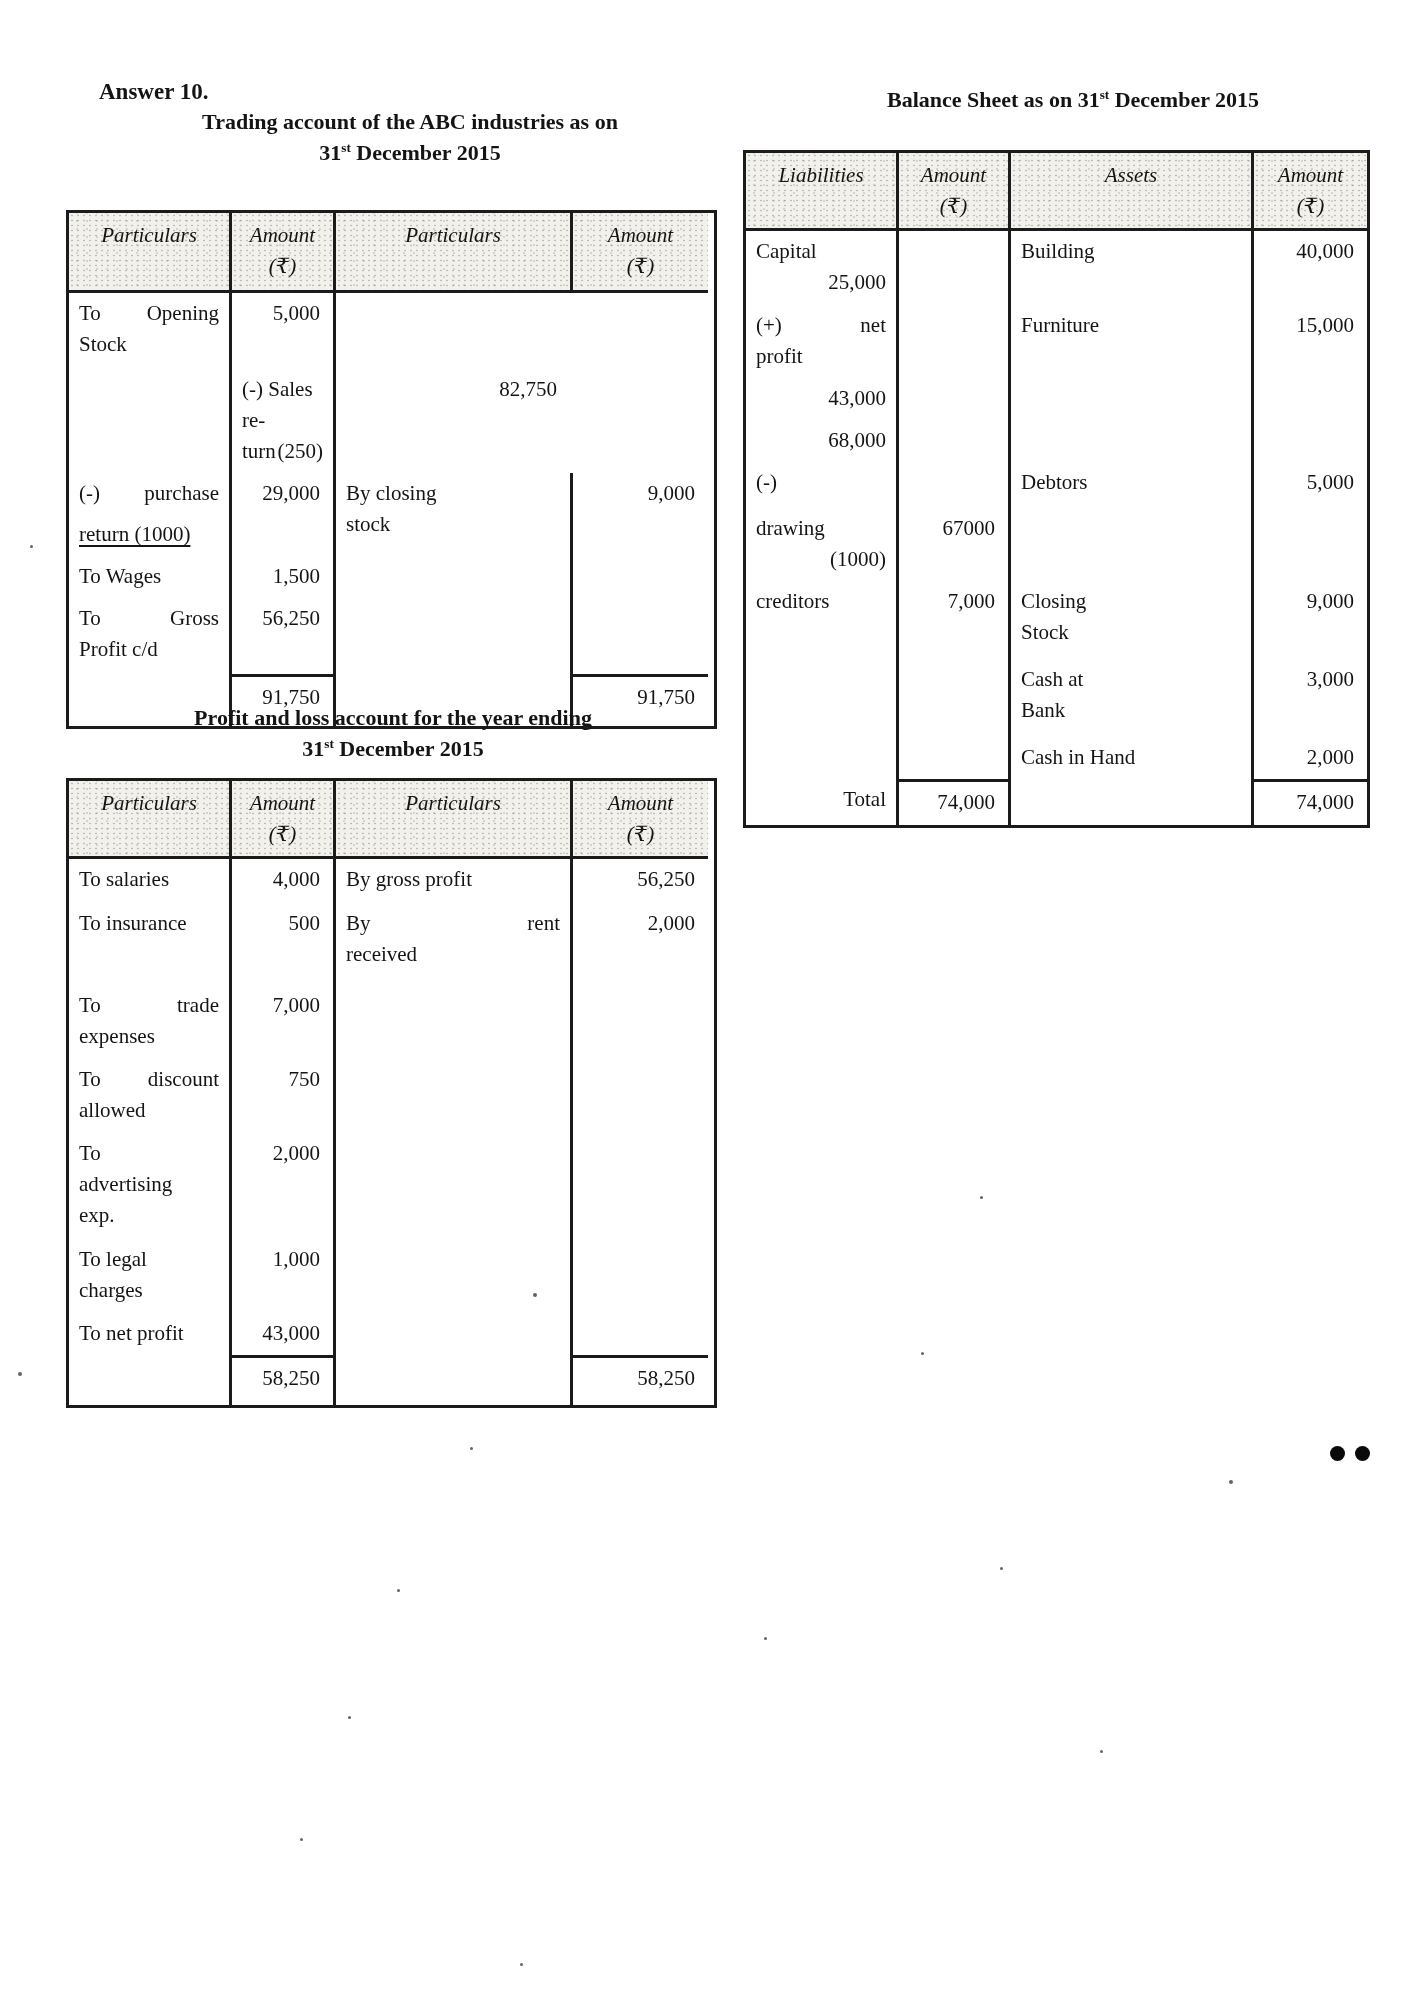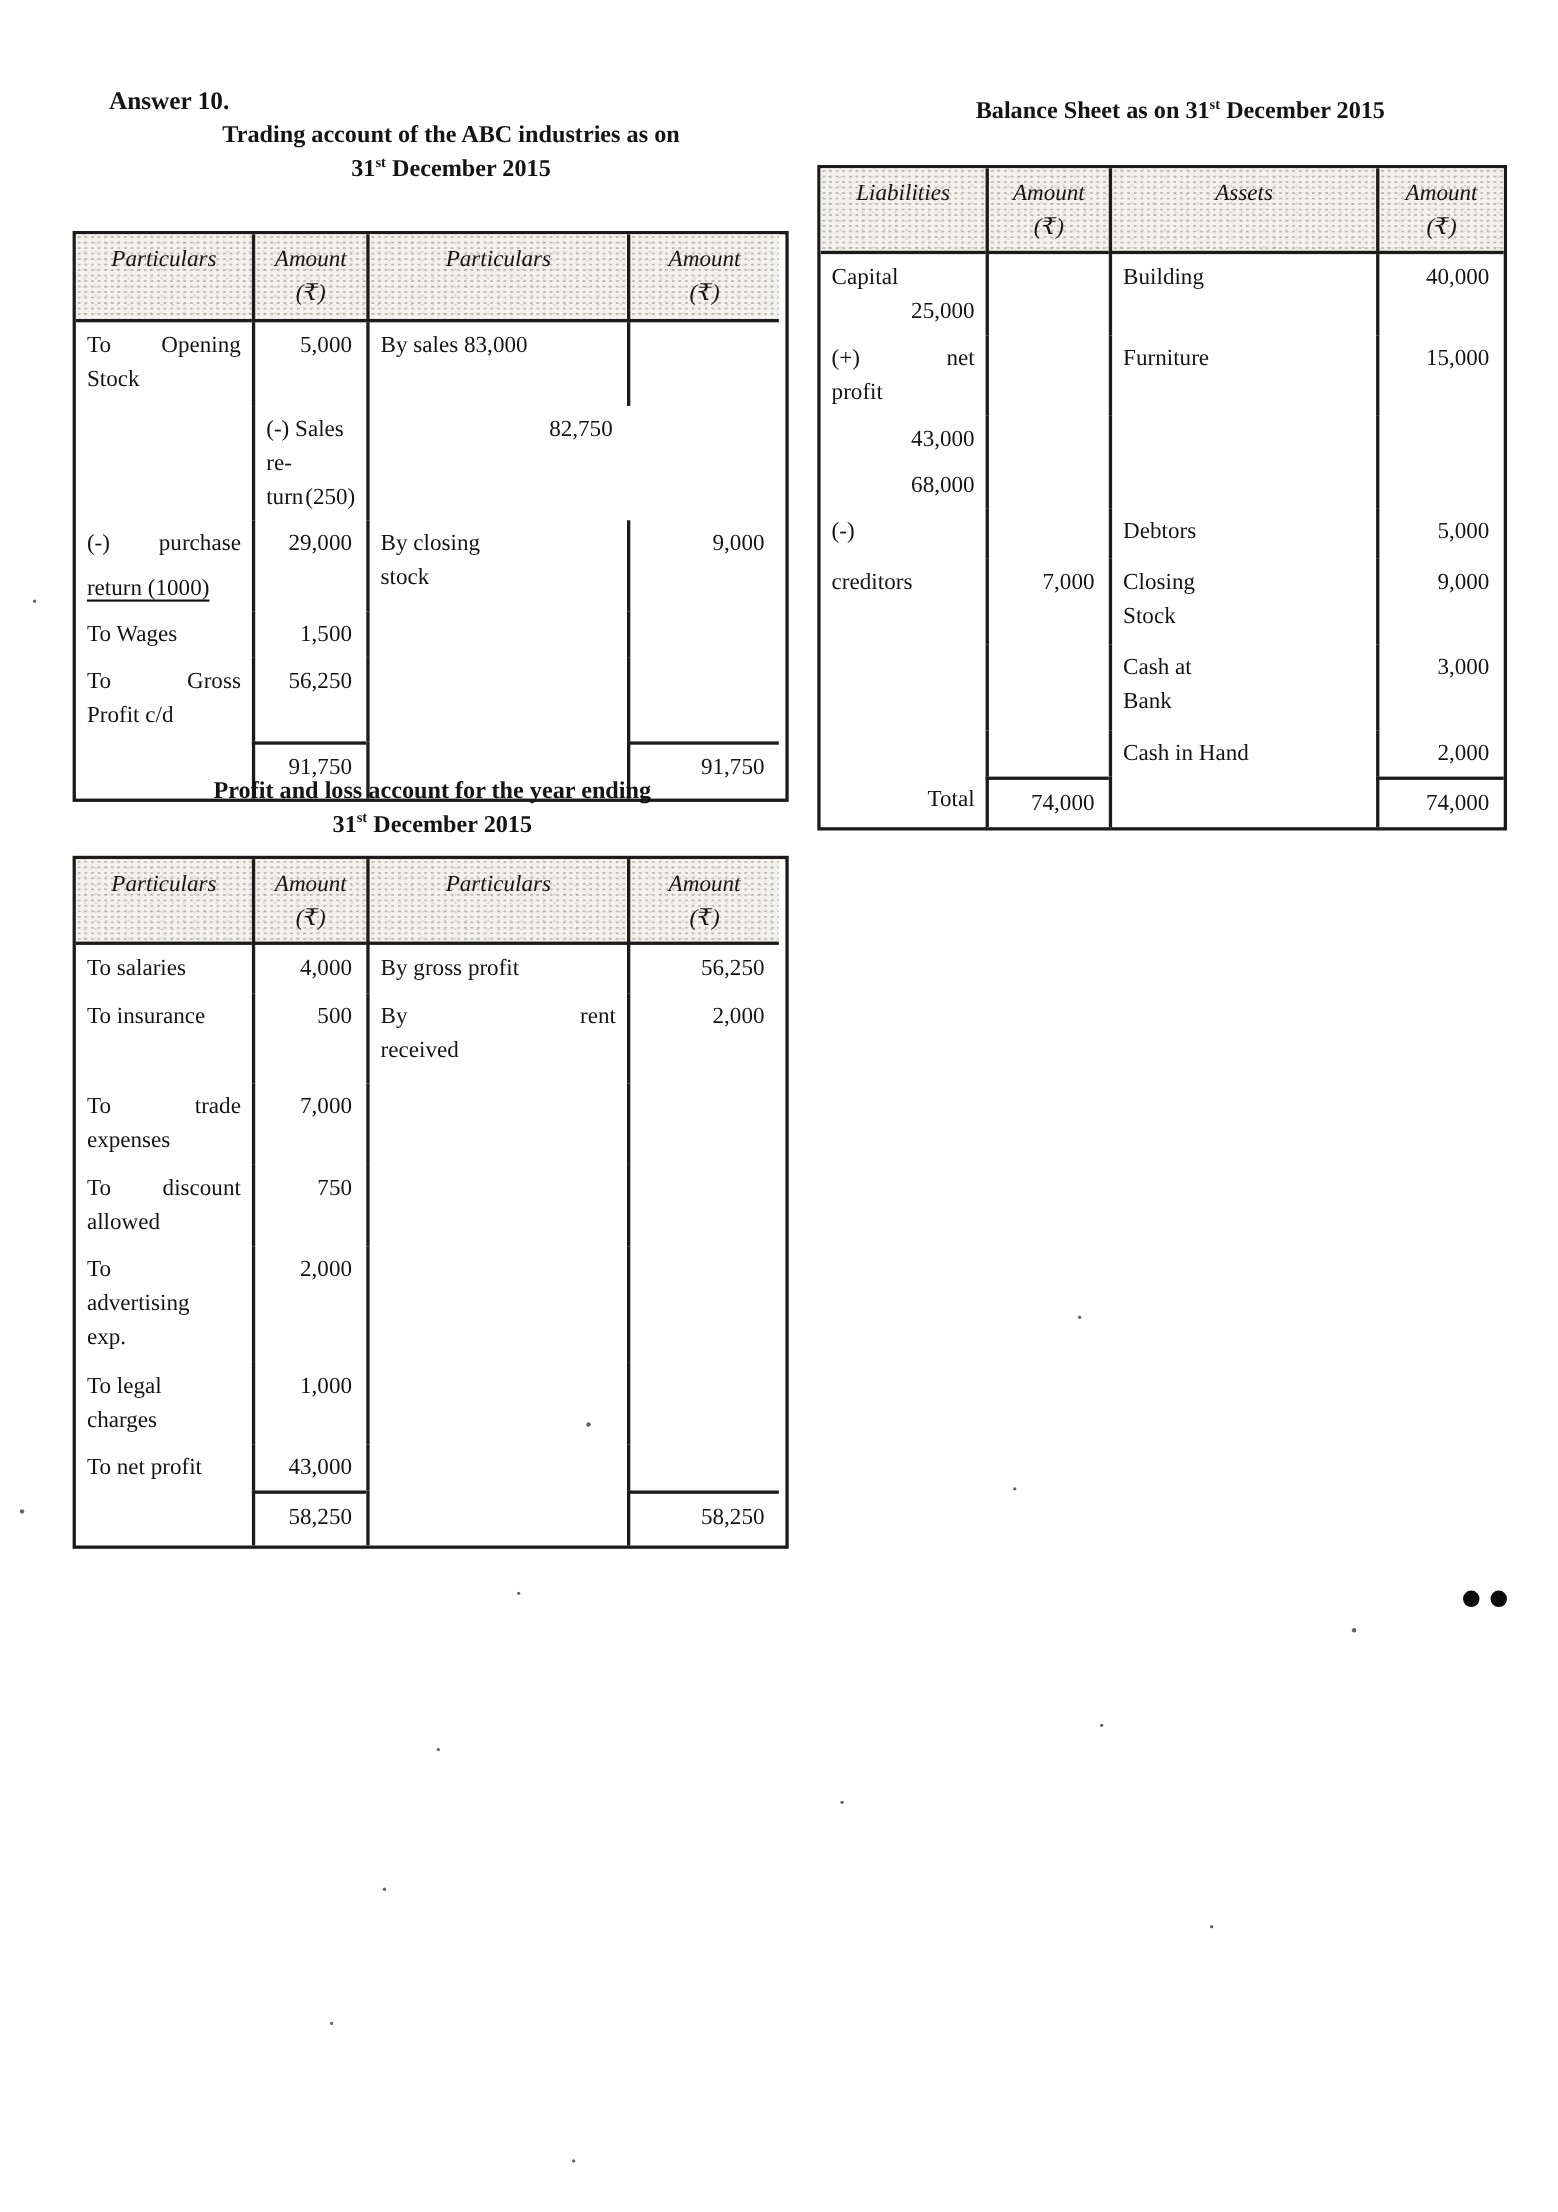--- a/index.html
+++ b/index.html
@@ -73,23 +73,20 @@
       <div class="td">
         <div class="spread">
             <span>To</span>
             <span>Opening</span>
           </div>
         <div>Stock</div>
       </div>
       <div class="td amt">
           <div>5,000</div>
         </div>
-      <div class="td">
-          <div>By sales 83,000</div>
-        </div>
       <div class="td amt"></div>
     </div>
 
     <div class="trow" style="min-height:78px">
       <div class="td amt"></div>
       <div class="td">
         <div>(-) Sales re-</div>
         <div class="spread">
             <span>turn</span>
             <span>(250)</span>
@@ -372,20 +369,31 @@
         </div>
       <div class="td amt"></div>
       <div class="td">
           <div>Debtors</div>
         </div>
       <div class="td amt">
           <div>5,000</div>
         </div>
     </div>
 
+    <div class="trow" style="min-height:72px">
+      <div class="td">
+        <div>drawing</div>
+        <div class="r">(1000)</div>
+      </div>
+      <div class="td amt vbottom">
+          <div>67000</div>
+        </div>
+      <div class="td"></div>
+      <div class="td amt"></div>
+    </div>
 
     <div class="trow" style="min-height:78px">
       <div class="td">
           <div>creditors</div>
         </div>
       <div class="td amt">
           <div>7,000</div>
         </div>
       <div class="td">
         <div>Closing</div>

